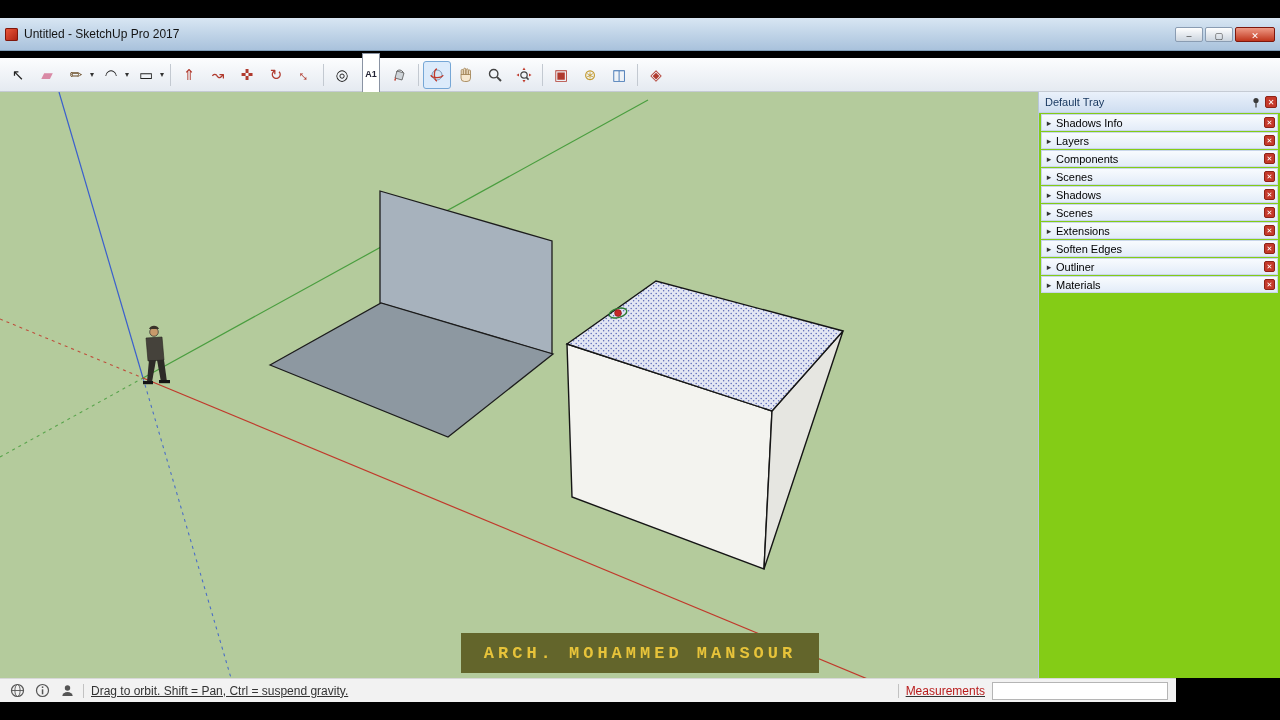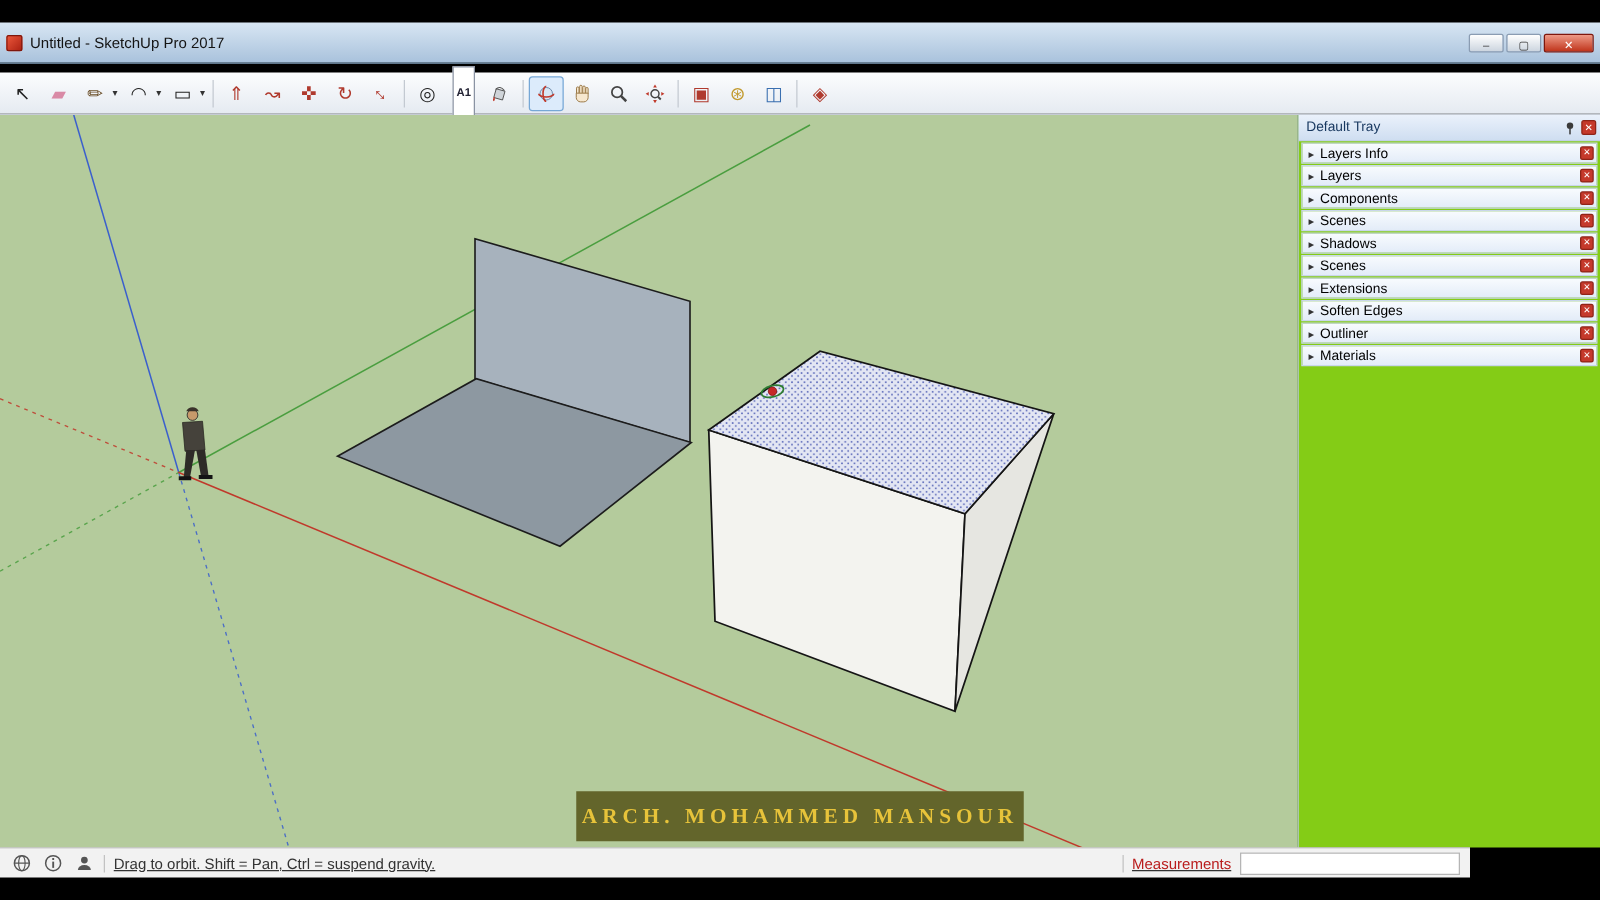--- a/index.html
+++ b/index.html
@@ -37,21 +37,21 @@
   .c-gold{color:#c29a2e}.c-blue{color:#3a6fb0}
   .rot45{display:inline-block;transform:rotate(45deg);}
   .text-glyph{font-size:9px;font-weight:bold;color:#223;border:1px solid #8a93a3;background:#fff;
     padding:15px 2px;line-height:11px;}
 
   
   .viewport{position:absolute;top:92px;left:0;width:1038px;height:586px;background:#b4cb9c;}
   .scene{position:absolute;inset:0;}
   .watermark{position:absolute;left:461px;top:541px;width:358px;height:40px;background:#63652b;
     color:#e7c33a;display:flex;align-items:center;justify-content:center;
-    font-family:Liberation Serif, serif;font-weight:bold;font-size:17px;letter-spacing:4px;white-space:nowrap;}
+    font-family:Liberation Mono, monospace;font-weight:bold;font-size:17px;letter-spacing:4px;white-space:nowrap;}
 
   
   .tray{position:absolute;top:92px;left:1038px;width:242px;height:586px;background:#84cc16;
     border-left:1px solid #b8c6da;box-sizing:border-box;}
   .tray-header{height:20px;display:flex;align-items:center;gap:4px;padding:0 3px 0 6px;
     background:linear-gradient(#eaf1fb,#cfdef1);font-size:11px;color:#16365e;border-bottom:1px solid #c2d1e6;}
   .tray-header .spacer{flex:1;}
   .x-btn{width:12px;height:12px;background:#c5392b;color:#fff;font-size:8px;line-height:12px;
     text-align:center;border-radius:2px;border:1px solid #8e2317;box-sizing:border-box;flex:0 0 auto;}
   .tray-row{height:17px;display:flex;align-items:center;margin:1px 2px 0 2px;
@@ -240,21 +240,21 @@
       <span class="spacer"></span>
       <svg width="10" height="11" viewBox="0 0 10 11">
         <circle cx="5" cy="3.5" r="2.6" fill="#3a3a3a"></circle>
           <rect x="4.4" y="6" width="1.2" height="4.5" fill="#3a3a3a"></rect>
       </svg>
       <span class="x-btn">✕</span>
     </div>
 
     <div class="tray-row">
       <span class="tri">▸</span>
-      <span class="tray-label">Layers Info</span>
+      <span class="tray-label">Shadows Info</span>
       <span class="x-btn">✕</span>
     </div>
     <div class="tray-row">
       <span class="tri">▸</span>
       <span class="tray-label">Layers</span>
       <span class="x-btn">✕</span>
     </div>
     <div class="tray-row">
       <span class="tri">▸</span>
       <span class="tray-label">Components</span>

